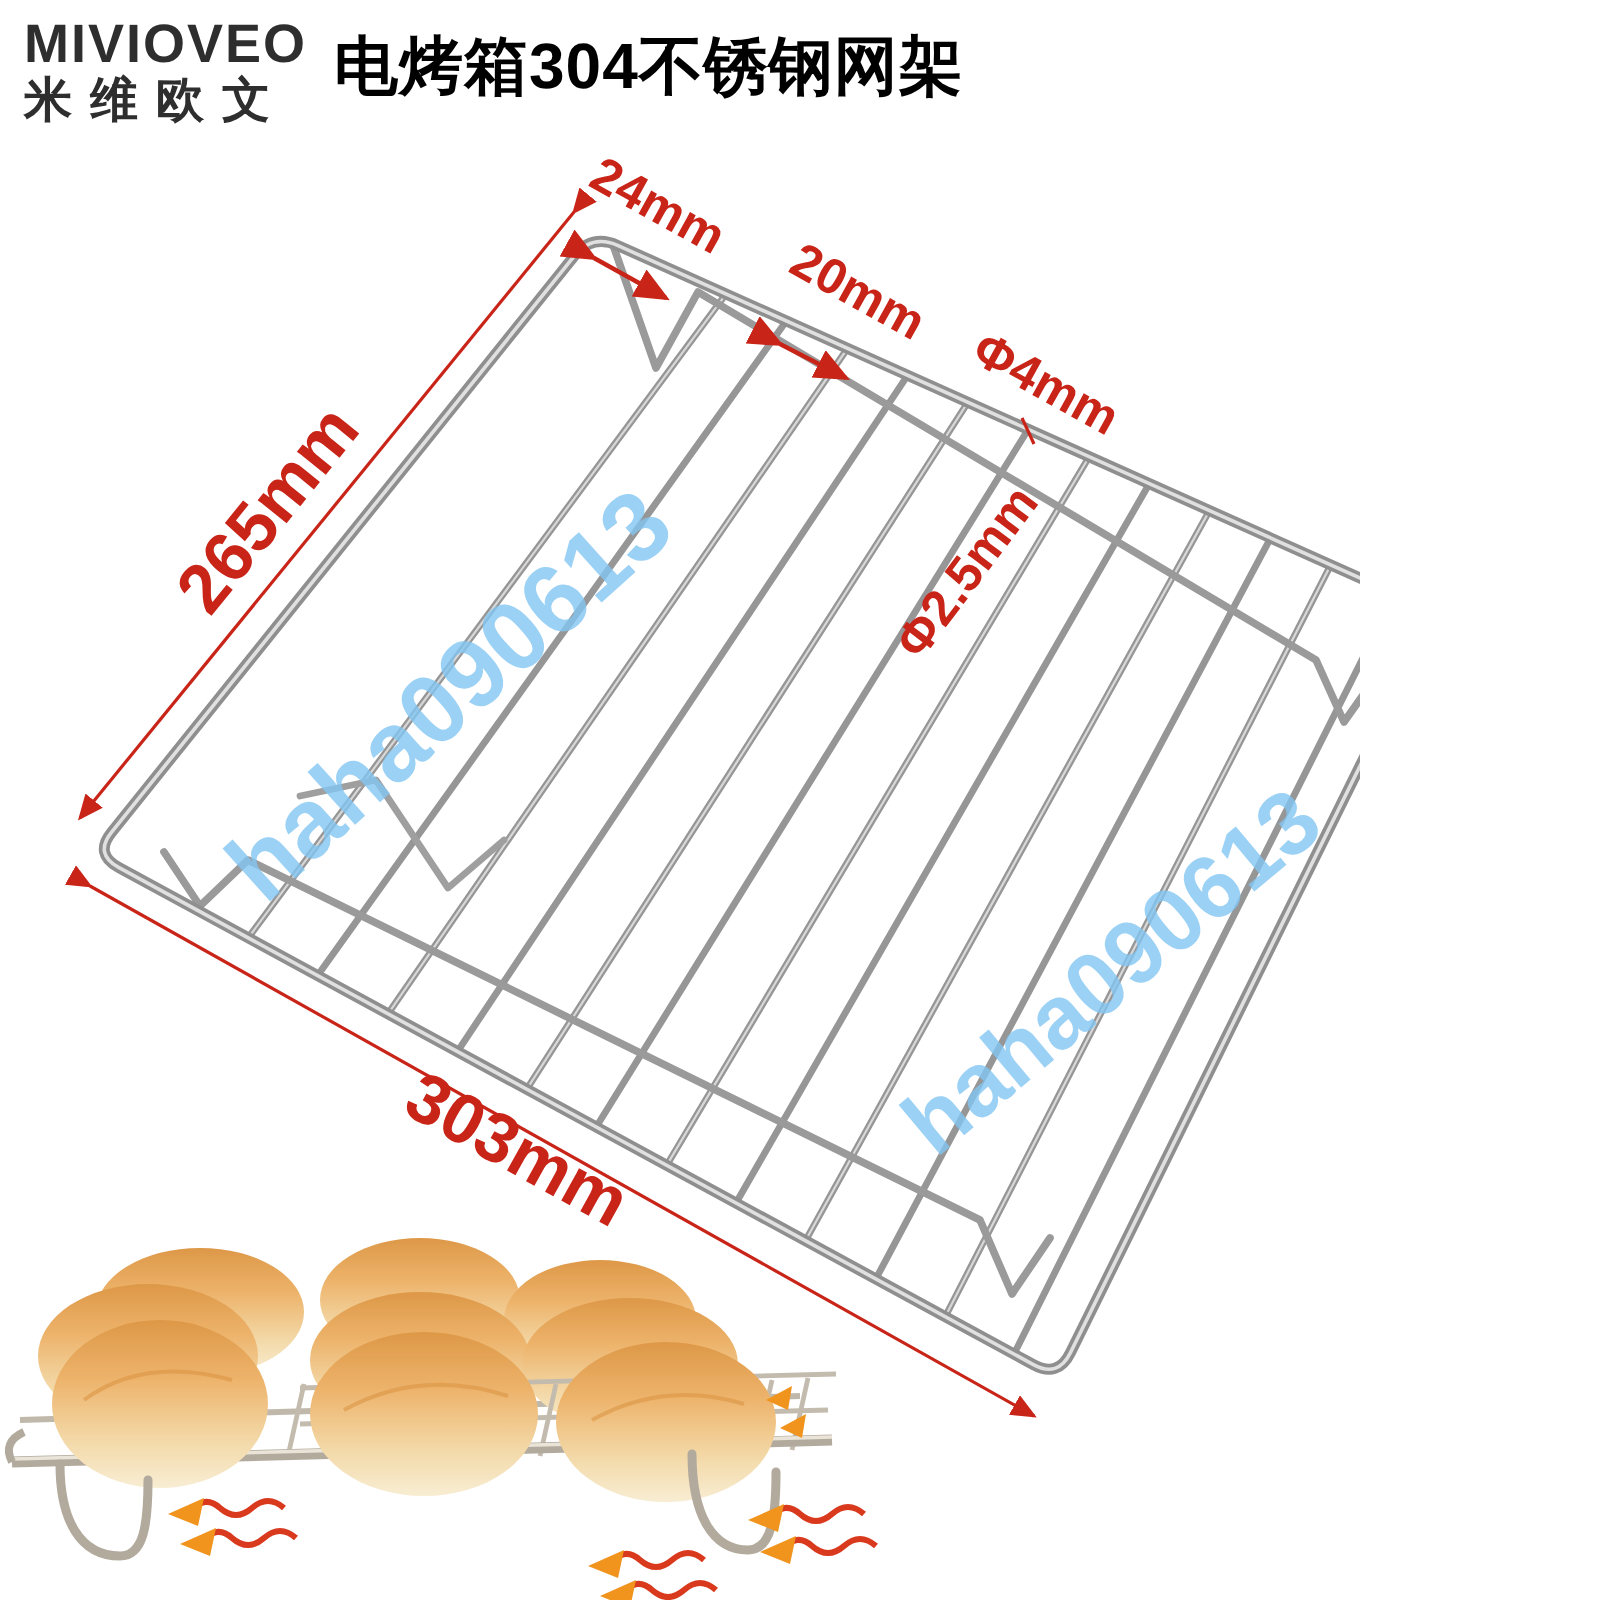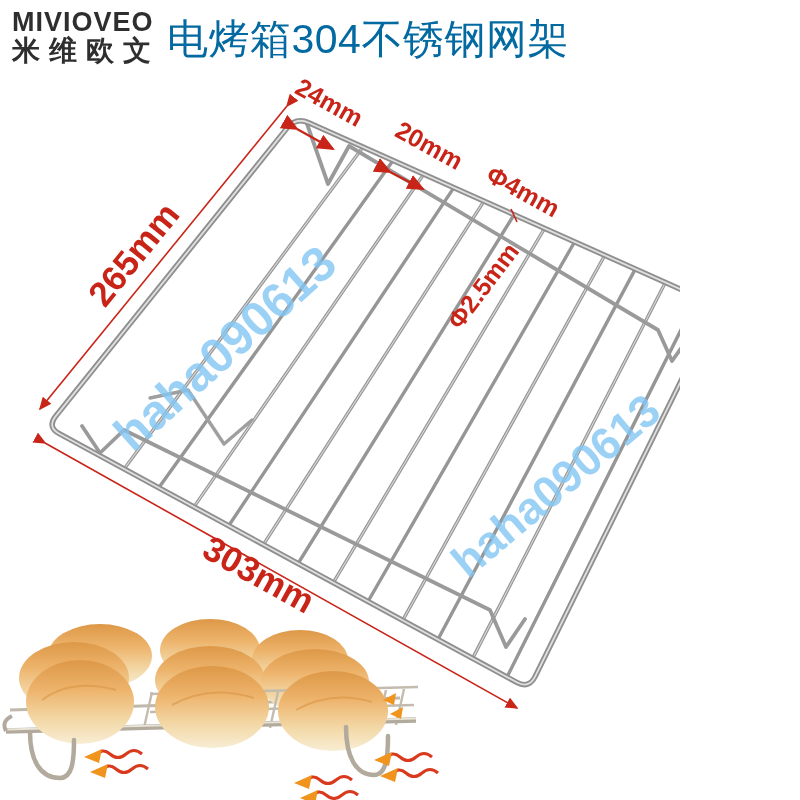--- a/index.html
+++ b/index.html
@@ -4,22 +4,22 @@
 <style>
   html,body{margin:0;padding:0;background:#ffffff;}
   #stage{
     position:relative;width:680px;height:800px;background:#ffffff;overflow:hidden;
     font-family:"Liberation Sans","DejaVu Sans",sans-serif;
   }
   .abs{position:absolute;}
   
   #brand{left:12px;top:8px;width:170px;color:#2e2e2e;}
   #brand .en{font-size:27px;font-weight:900;letter-spacing:1px;line-height:28px;}
-  #brand .cn{font-size:28px;font-weight:800;letter-spacing:9px;line-height:30px;white-space:nowrap;}
-  #title{left:167px;top:12px;font-size:41px;font-weight:400;color:#0369a1;white-space:nowrap;letter-spacing:0.5px;}
+  #brand .cn{font-size:24px;font-weight:800;letter-spacing:9px;line-height:30px;white-space:nowrap;}
+  #title{left:167px;top:12px;font-size:32px;font-weight:700;color:#000000;white-space:nowrap;letter-spacing:0.5px;}
   #compat{left:524px;top:86px;color:#2d2d2d;font-size:24px;line-height:35px;white-space:nowrap;}
   
   .wm{color:rgba(130,198,242,0.8);font-weight:700;white-space:nowrap;pointer-events:none;}
   #wm1{left:75px;top:320px;width:300px;font-size:49px;transform:rotate(-42deg);transform-origin:center;text-align:center;}
   #wm2{left:406px;top:460px;width:300px;font-size:45px;transform:rotate(-40deg);transform-origin:center;text-align:center;}
   
   .foot{color:#3a3a3a;font-size:23px;white-space:nowrap;}
   #foot1{left:408px;top:733px;}
   #foot2{left:408px;top:768px;}
   svg{display:block;}

